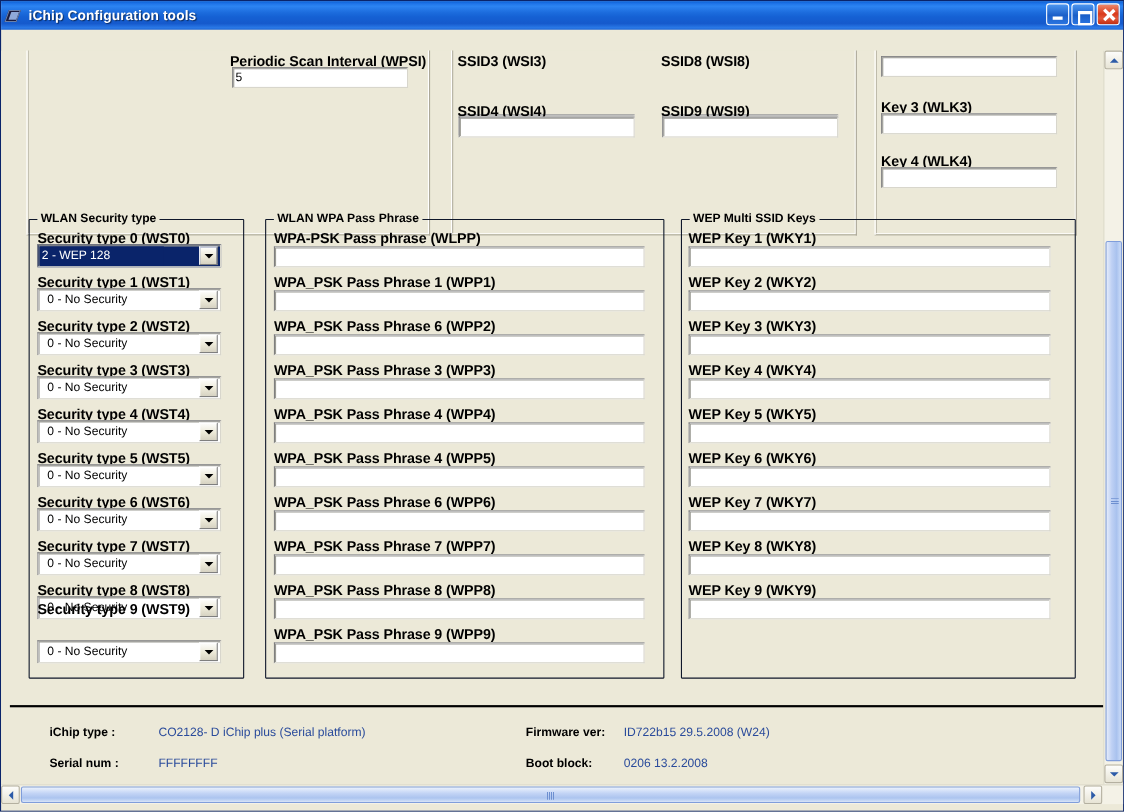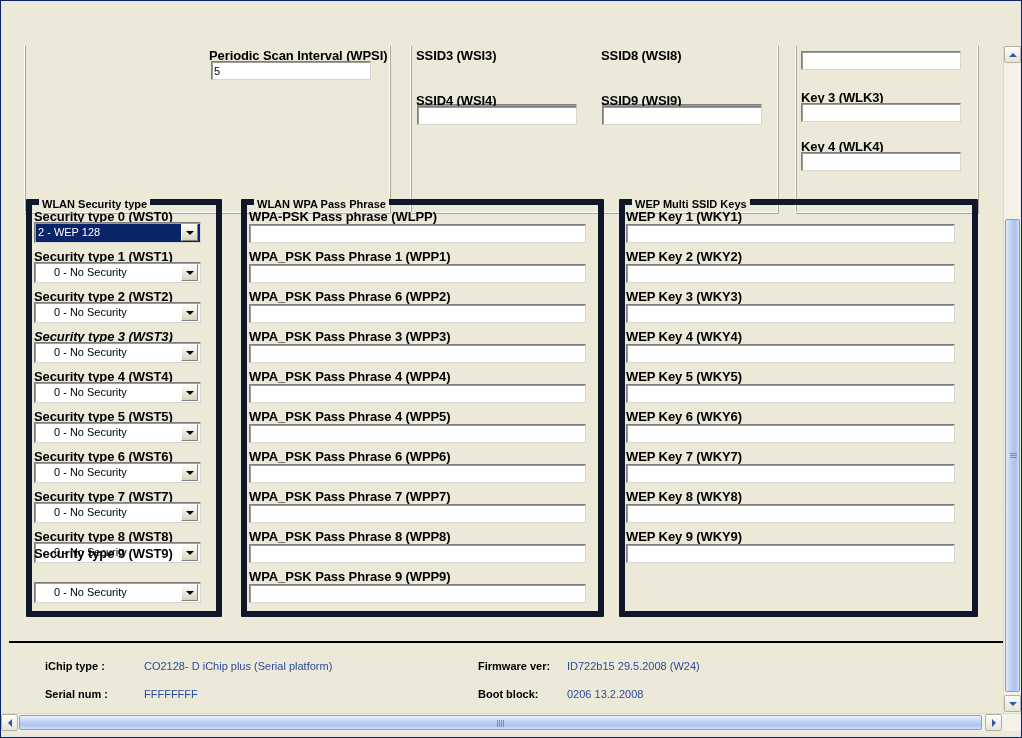--- a/index.html
+++ b/index.html
@@ -154,21 +154,21 @@
   .panel {
     position: absolute;
     background: #ece9d8;
     border: 1px solid #aca899;
     border-top-color: #fff;
     border-left-color: #fff;
     box-shadow: inset -1px -1px 0 #fff, inset 1px 1px 0 #aca899;
   }
   .groupbox {
     position: absolute;
-    border: 6px solid #0f172a;
+    border: 1px solid #0f172a;
     border-radius: 1px;
     background: transparent;
   }
   .groupbox > .gb-title {
     position: absolute; top: -7px; left: 7px;
     background: #ece9d8;
     padding: 0 3px;
     font-size: 11px; font-weight: bold; color: #000;
     white-space: nowrap;
   }
@@ -196,21 +196,21 @@
     height: 21px;
     background: #fff;
     border: 1px solid #7f7f7f;
     border-right-color: #d8d6cc; border-bottom-color: #d8d6cc;
     box-shadow: inset 1px 1px 0 #9b9b94;
     display: flex; align-items: center;
   }
   .combo .ctext {
     flex: 1;
     font-size: 11px; color: #000;
-    padding-left: 19px;
+    padding-left: 8px;
     white-space: nowrap; overflow: hidden;
     line-height: 17px;
   }
   .combo.selected { background: #0a246a; }
   .combo.selected .ctext {
     background: #0a246a; color: #fff;
     margin: 1px 0 1px 1px;
     padding-left: 2px;
   }
   .combo .cbtn {
@@ -241,20 +241,32 @@
   .st-value {
     position: absolute; font-size: 11px; color: #2a4b9b;
     white-space: nowrap;
   }
 </style>
 </head>
 <body>
 
 <div id="app">
 
+  <div class="titlebar">
+    <div class="app-icon">
+      <div class="rhomb"></div>
+        <div class="rhomb2"></div>
+    </div>
+    <div class="title-text">iChip Configuration tools</div>
+    <div class="winbtns">
+      <div class="wb min"></div>
+      <div class="wb max"></div>
+      <div class="wb close"></div>
+    </div>
+  </div>
 
 
   <div class="client">
 
     <div class="panel" style="left:23px; top:-40px; width:367px; height:208px;"></div>
 
     <div class="fld-label" style="left:208px; top:2px;">Periodic Scan Interval (WPSI)</div>
     <input class="tinput" style="left: 210px; top: 15px; width: 160px;" value="5">
 
     <div class="panel" style="left:409px; top:-40px; width:369px; height:208px;"></div>
@@ -293,21 +305,21 @@
         <div class="fld-label" style="left: 33px; top: 203px;">Security type 1 (WST1)</div>
         <div class="combo" style="left: 33px; top: 216px; width: 167px;">
           <div class="ctext">0 - No Security</div>
           <div class="cbtn"></div>
         </div>
         <div class="fld-label" style="left: 33px; top: 243px;">Security type 2 (WST2)</div>
         <div class="combo" style="left: 33px; top: 256px; width: 167px;">
           <div class="ctext">0 - No Security</div>
           <div class="cbtn"></div>
         </div>
-        <div class="fld-label" style="left: 33px; top: 283px; font-style: italic;">Security type 3 (WST3)</div>
+        <div class="fld-label" style="left: 33px; top: 283px;">Security type 3 (WST3)</div>
         <div class="combo" style="left: 33px; top: 296px; width: 167px;">
           <div class="ctext">0 - No Security</div>
           <div class="cbtn"></div>
         </div>
         <div class="fld-label" style="left: 33px; top: 323px;">Security type 4 (WST4)</div>
         <div class="combo" style="left: 33px; top: 336px; width: 167px;">
           <div class="ctext">0 - No Security</div>
           <div class="cbtn"></div>
         </div>
         <div class="fld-label" style="left: 33px; top: 363px;">Security type 5 (WST5)</div>

